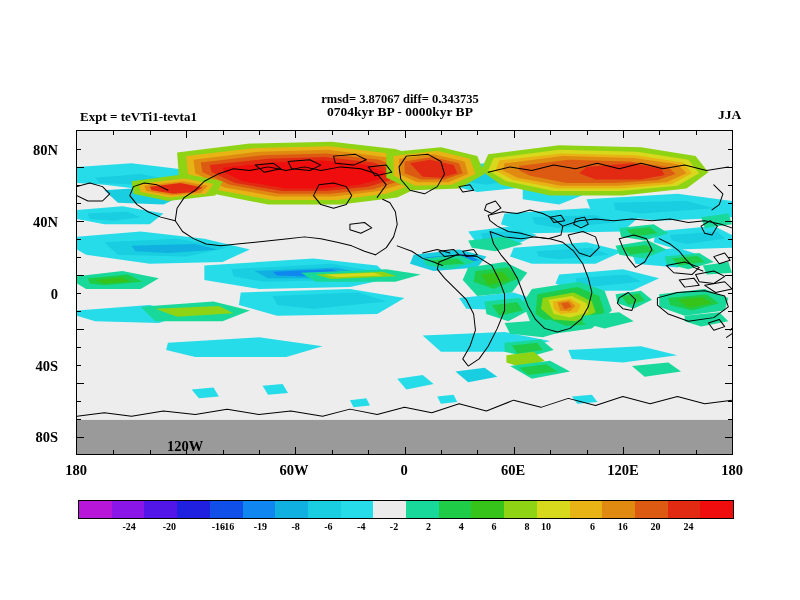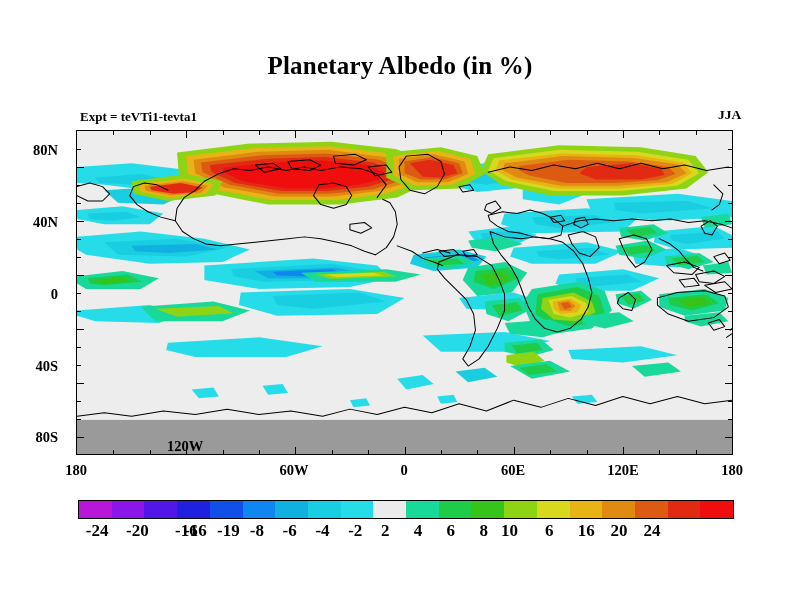--- a/index.html
+++ b/index.html
@@ -41,28 +41,29 @@
   
   .ylab{position:absolute;right:742px;font-size:14.5px;font-weight:bold;text-align:right;width:60px;}
   .xlab{position:absolute;font-size:14.5px;font-weight:bold;text-align:center;width:70px;}
 
   
   #cbar{
     position:absolute;left:78px;top:500px;width:656px;height:19px;
     border:1px solid #000;box-sizing:border-box;display:flex;
   }
   #cbar div{flex:1 1 0;height:100%;}
-  .cblab{position:absolute;top:521px;font-size:17px;font-weight:bold;text-align:left;width:50px;font-family:Liberation Serif, serif;}
+  .cblab{position:absolute;top:521px;font-size:10px;font-weight:bold;text-align:right;width:50px;font-family:Liberation Serif, serif;}
 </style>
 </head>
 <body>
 
 <div id="stage">
 
-  <div class="txt" id="title">Planetary Albedo (in %)</div>
+  <div class="txt" id="rmsd">rmsd= 3.87067 diff= 0.343735</div>
+  <div class="txt" id="period">0704kyr BP - 0000kyr BP</div>
   <div class="txt" id="expt">Expt = teVTi1-tevta1</div>
   <div class="txt" id="season">JJA</div>
 
   <div id="panel">
     <svg id="mapsvg" viewBox="0 0 720 360" preserveAspectRatio="none">
       <defs>
         <clipPath id="clipmap">
             <rect x="0" y="0" width="720" height="360"></rect>
           </clipPath>
       </defs>

